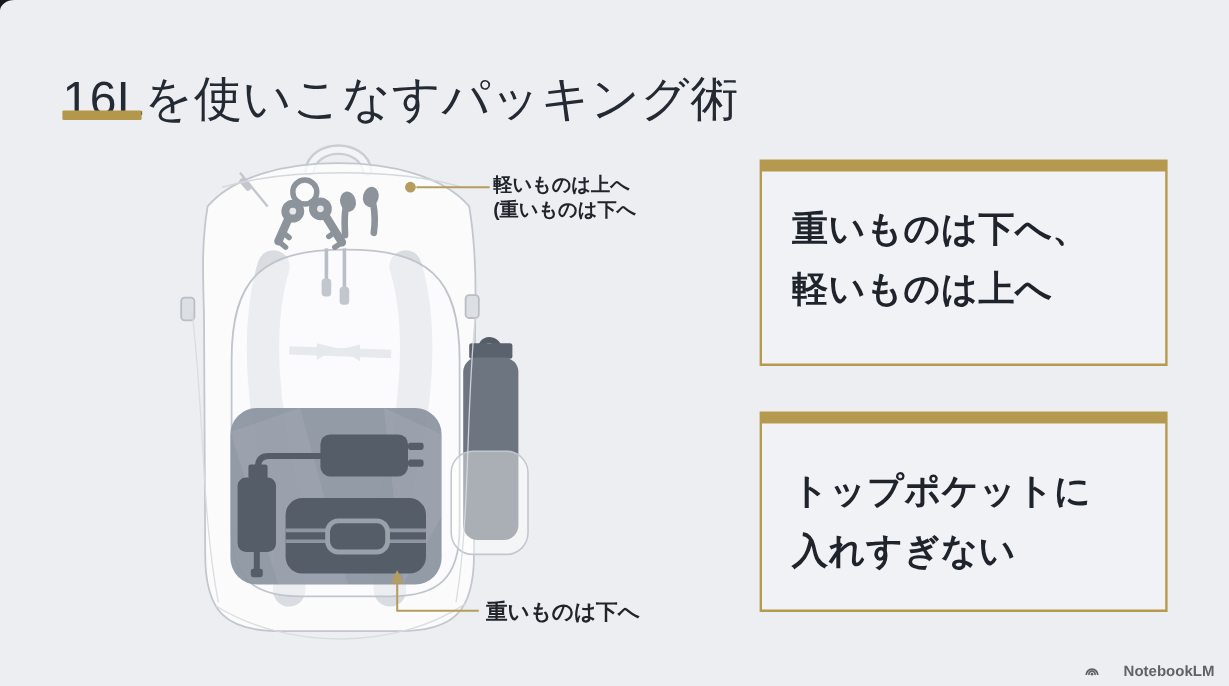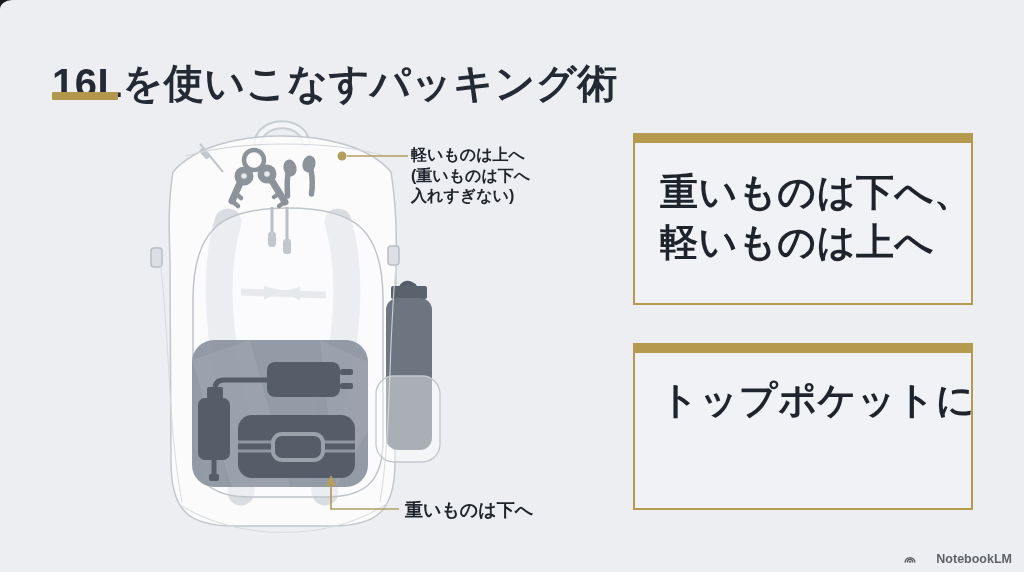--- a/index.html
+++ b/index.html
@@ -6,43 +6,43 @@
   body{
     width:1024px;height:572px;position:relative;overflow:hidden;
     background:#edeef2;
     font-family:"Liberation Sans","DejaVu Sans",sans-serif;
     color:#20262e;
   }
   .corner-artifact{position:absolute;left:0;top:0;width:14px;height:10px;}
 
   .title{
     position:absolute;left:52px;top:34px;
-    font-size:40px;line-height:1.1;font-weight:700;
+    font-size:40px;line-height:1.1;font-weight:400;
     color:#242a33;letter-spacing:.5px;white-space:nowrap;
   }
   .title-underline{
     position:absolute;left:52px;top:92px;width:66px;height:8px;
     background:#b2974d;border-radius:1px;
   }
 
   .backpack-wrap{position:absolute;left:140px;top:110px;width:330px;height:450px;}
 
   .annot{position:absolute;font-weight:700;color:#20252c;}
   .annot-top{left:411px;top:145px;font-size:16px;line-height:20.5px;}
   .annot-bottom{left:405px;top:499px;font-size:18px;line-height:22px;}
 
   .callout{
     position:absolute;left:633px;width:340px;box-sizing:border-box;
     background:#f1f2f5;
     border:2px solid #b5994e;border-top:10px solid #b5994e;
-    font-size:38px;font-weight:800;line-height:50px;color:#1f242c;
+    font-size:30px;font-weight:800;line-height:50px;color:#1f242c;
     padding:24px 16px 0 25px;letter-spacing:.5px;
   }
   .callout-1{top:133px;height:172px;}
-  .callout-2{top:343px;height:167px;padding-top:22px;}
+  .callout-2{top:343px;height:167px;padding-top:32px;}
   .callout .line{white-space:nowrap;}
 
   .footer{
     position:absolute;right:12px;bottom:6px;
     display:flex;gap:19px;
     color:#5f6368;font-size:12.5px;font-weight:600;
   }
   .footer svg{display:block;}
 </style>
 </head>
@@ -165,32 +165,32 @@
   <g>
     <polygon points="191,365 185.5,376 196.5,376" fill="#b49d5e"></polygon>
     <path d="M191,376 L191,399 L259,399" fill="none" stroke="#b49d5e" stroke-width="1.7"></path>
   </g>
 </svg>
 </div>
 
 <div class="annot annot-top">
   <div>軽いものは上へ</div>
   <div>(重いものは下へ</div>
-  <div>入れすぎない)</div>
 </div>
 <div class="annot annot-bottom">
   <div>重いものは下へ</div>
 </div>
 
 <div class="callout callout-1">
   <div class="line">重いものは下へ、</div>
   <div class="line">軽いものは上へ</div>
 </div>
 <div class="callout callout-2">
   <div class="line">トップポケットに</div>
+  <div class="line">入れすぎない</div>
 </div>
 
 <div class="footer">
   <svg width="14" height="14" viewBox="0 0 16 16">
     <path d="M2.5,12 A5.5,5.5 0 1 1 13.5,12" fill="none" stroke="#5f6368" stroke-width="1.8"></path>
     <path d="M5.2,12 A2.9,2.9 0 1 1 10.8,12" fill="none" stroke="#5f6368" stroke-width="1.6"></path>
     <circle cx="8" cy="11.2" r="1.3" fill="#5f6368"></circle>
   </svg>
   <span>NotebookLM</span>
 </div>

